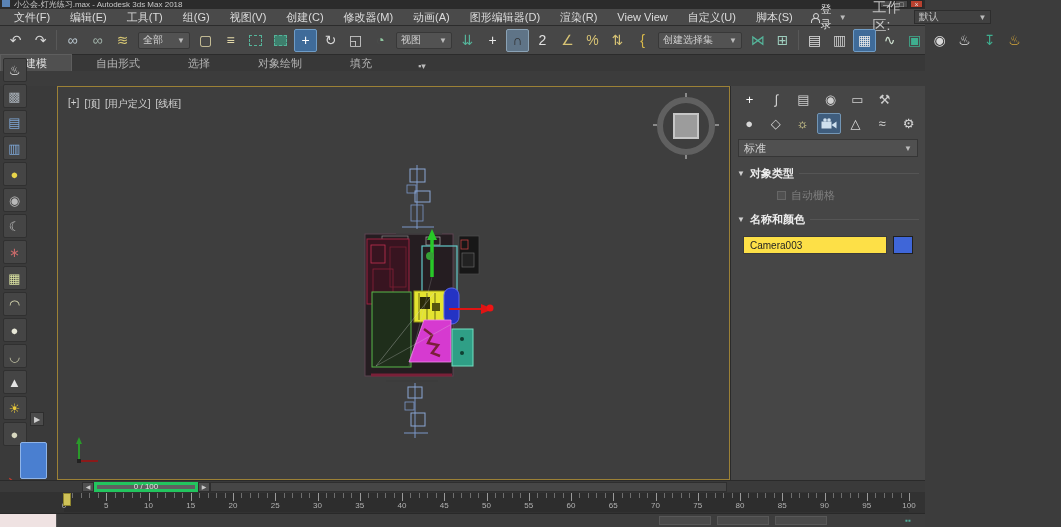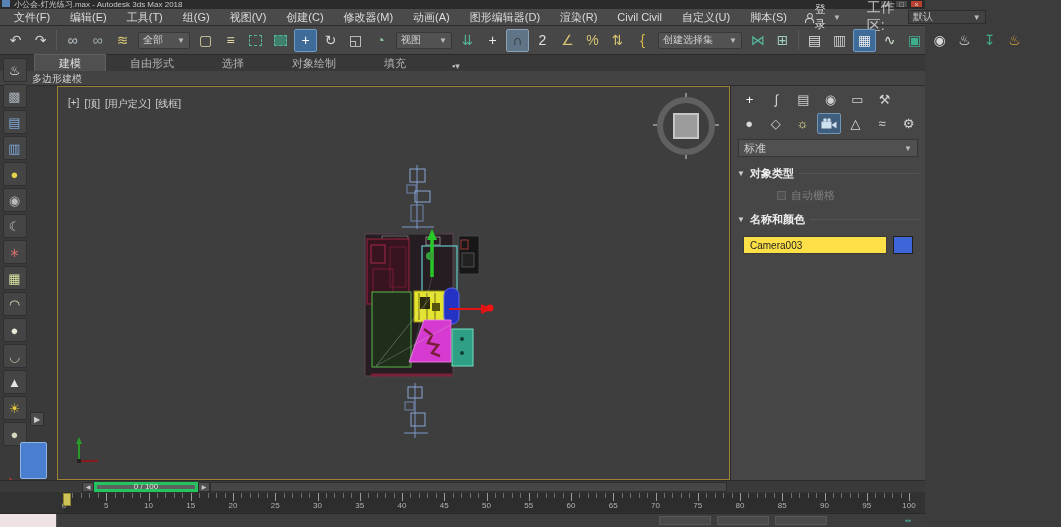--- a/index.html
+++ b/index.html
@@ -43,21 +43,21 @@
   .tb-sep { width:1px; height:20px; background:#353535; margin:0 3px; flex:none;
     border-right:1px solid #585858; }
   .tb-dropdown { height:17px; background:#525252; border:1px solid #383838; border-radius:2px;
     margin:0 3px; display:flex; align-items:center; justify-content:space-between;
     font-size:10px; color:#cfcfcf; padding:0 4px; flex:none; }
   .tb-box-dashed { width:13px; height:11px; border:1px dashed #55b49a; }
   .tb-box-filled { width:13px; height:11px; border:1px dashed #55b49a; background:#3e7f6d; }
 
   
   .ribbon-tabs { height:16px; background:#383838; display:flex; align-items:flex-end;
-    padding-left:34px; font-size:11px; color:#b4b4b4; }
+    font-size:11px; color:#b4b4b4; }
   .ribbon-tab { padding:1px 24px; line-height:14px; white-space:nowrap; }
   .ribbon-tab.active { background:#505050; border:1px solid #5e5e5e; border-bottom:none;
     color:#e2e2e2; }
   .ribbon-min { margin-left:14px; color:#bbb; font-size:9px; padding:0 8px; }
   .ribbon-sub { height:15px; background:#434343; border-bottom:1px solid #2d2d2d;
     font-size:10px; color:#cfcfcf; padding-left:32px; line-height:15px; }
 
   
   .main { position:absolute; left:0; top:86px; right:0; bottom:47px; display:flex; }
   .left-col { width:57px; flex:none; position:relative; background:#3a3a3a; }
@@ -159,21 +159,21 @@
         <span class="menu-item">文件(F)</span>
         <span class="menu-item">编辑(E)</span>
         <span class="menu-item">工具(T)</span>
         <span class="menu-item">组(G)</span>
         <span class="menu-item">视图(V)</span>
         <span class="menu-item">创建(C)</span>
         <span class="menu-item">修改器(M)</span>
         <span class="menu-item">动画(A)</span>
         <span class="menu-item">图形编辑器(D)</span>
         <span class="menu-item">渲染(R)</span>
-        <span class="menu-item">Civil Civil</span>
+        <span class="menu-item">View View</span>
         <span class="menu-item">自定义(U)</span>
         <span class="menu-item">脚本(S)</span>
       </span>
     <div class="login-group">
       <span class="person-icon"></span>
       <span>登录</span>
       <span class="caret">▼</span>
     </div>
     <div class="workspace-group">
       <span style="font-size:14px;color:#c4c4c4">工作区:</span>
@@ -238,21 +238,20 @@
     </div>
 
   <div class="ribbon-tabs">
       <span class="ribbon-tab active">建模</span>
       <span class="ribbon-tab">自由形式</span>
       <span class="ribbon-tab">选择</span>
       <span class="ribbon-tab">对象绘制</span>
       <span class="ribbon-tab">填充</span>
       <span class="ribbon-min">▪▾</span>
     </div>
-  <div class="ribbon-sub">多边形建模</div>
 
   <div class="main">
     <div class="left-col">
       <div class="left-icons">
           <div class="li-cell" style="color: rgb(230, 230, 230);">♨</div>
           <div class="li-cell" style="color: rgb(168, 176, 184);">▩</div>
           <div class="li-cell" style="color: rgb(127, 168, 216);">▤</div>
           <div class="li-cell" style="color: rgb(127, 168, 216);">▥</div>
           <div class="li-cell" style="color: rgb(232, 212, 74);">●</div>
           <div class="li-cell" style="color: rgb(184, 184, 184);">◉</div>

